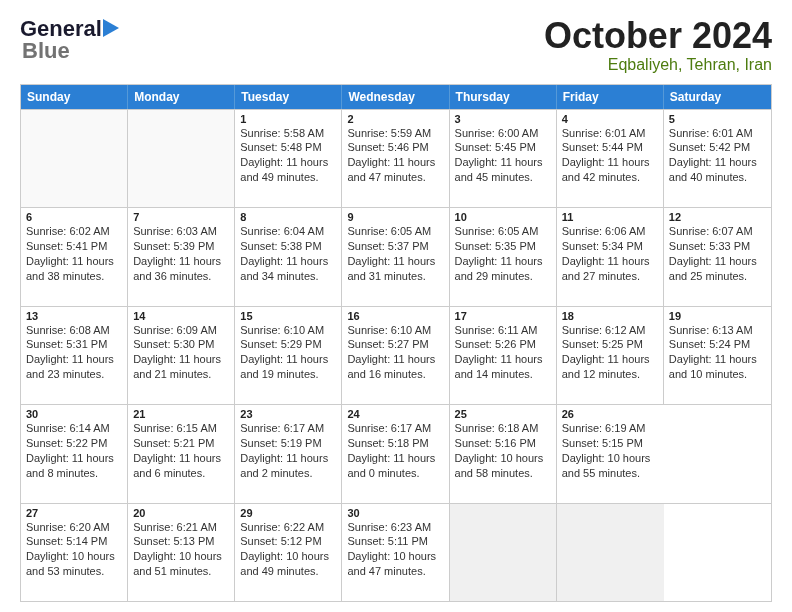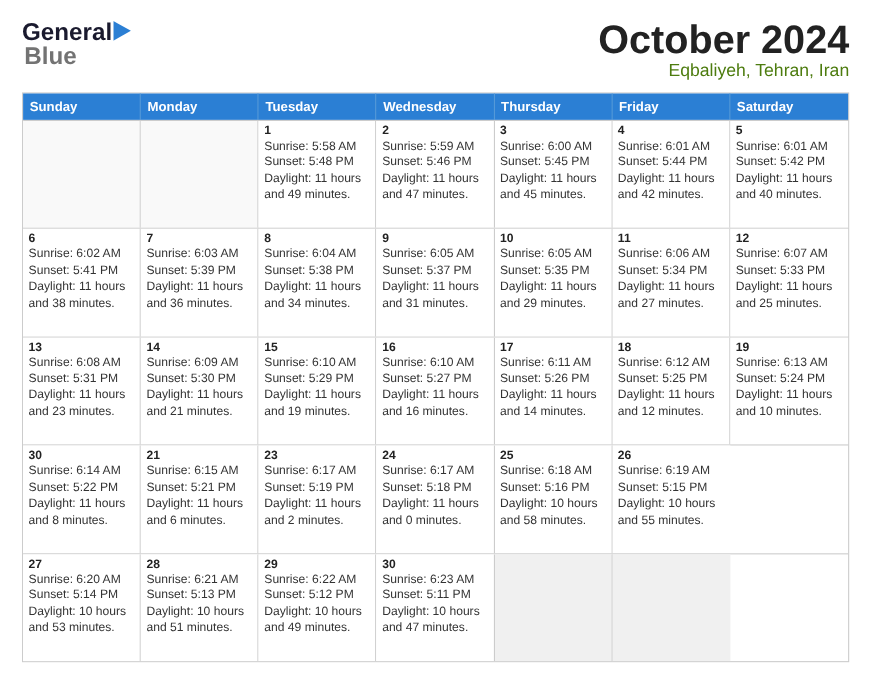--- a/index.html
+++ b/index.html
@@ -242,21 +242,21 @@
             <span class="day-num">26</span>
             <div class="cell-info">Sunrise: 6:19 AM<br>Sunset: 5:15 PM<br>Daylight: 10 hours and 55 minutes.</div>
           </div>
         </div>
         <div class="cal-row">
           <div class="cal-cell">
             <span class="day-num">27</span>
             <div class="cell-info">Sunrise: 6:20 AM<br>Sunset: 5:14 PM<br>Daylight: 10 hours and 53 minutes.</div>
           </div>
           <div class="cal-cell">
-            <span class="day-num">28</span>
+            <span class="day-num">20</span>
             <div class="cell-info">Sunrise: 6:21 AM<br>Sunset: 5:13 PM<br>Daylight: 10 hours and 51 minutes.</div>
           </div>
           <div class="cal-cell">
             <span class="day-num">29</span>
             <div class="cell-info">Sunrise: 6:22 AM<br>Sunset: 5:12 PM<br>Daylight: 10 hours and 49 minutes.</div>
           </div>
           <div class="cal-cell">
             <span class="day-num">30</span>
             <div class="cell-info">Sunrise: 6:23 AM<br>Sunset: 5:11 PM<br>Daylight: 10 hours and 47 minutes.</div>
           </div>

